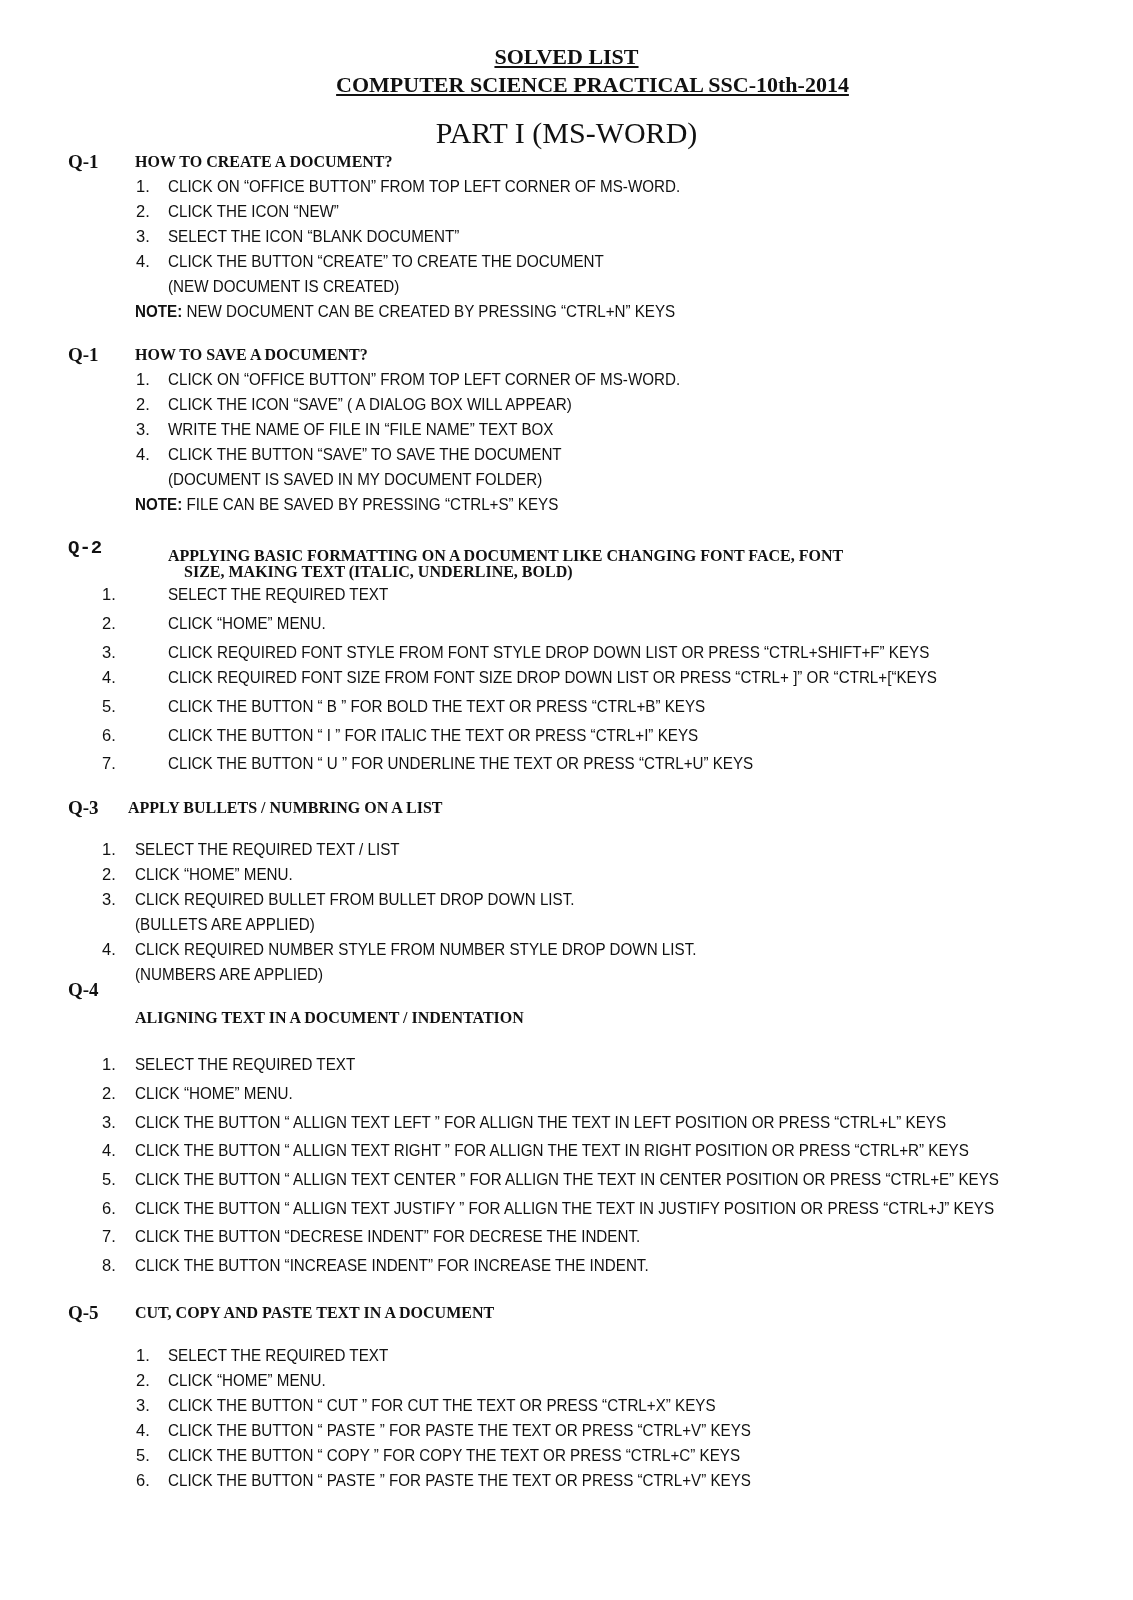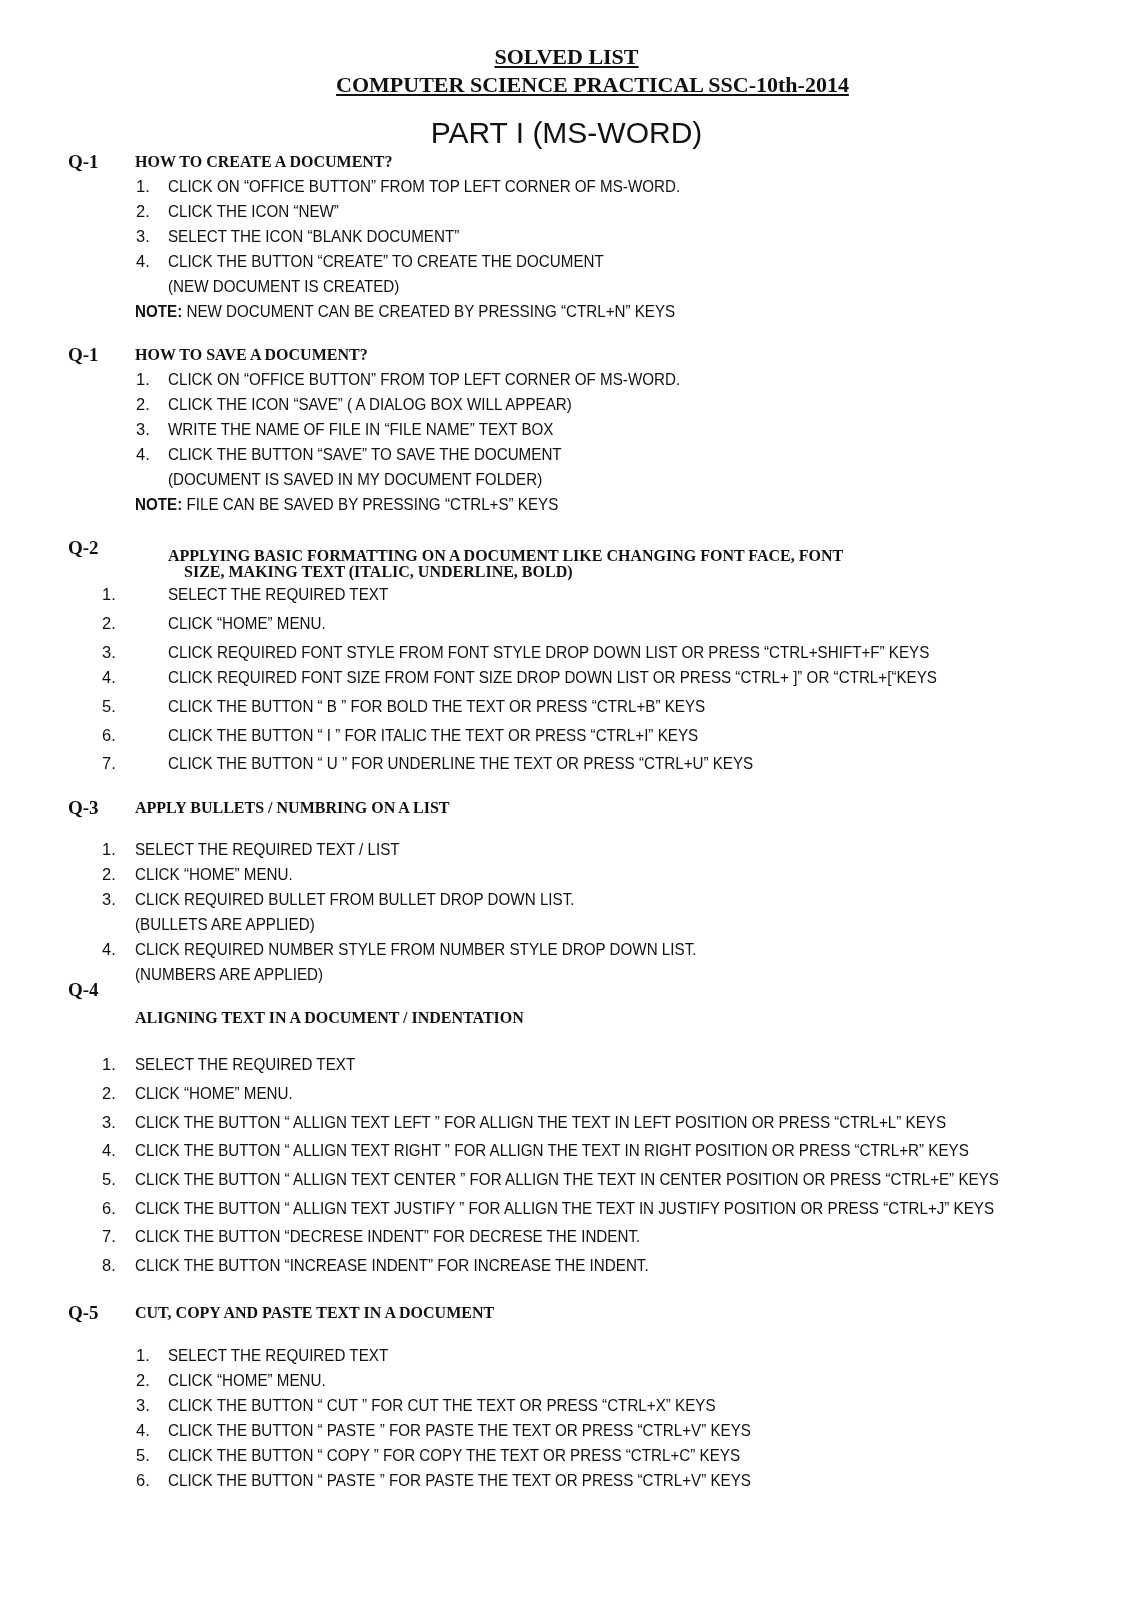--- a/index.html
+++ b/index.html
@@ -1,21 +1,21 @@
 <!DOCTYPE html>
 <html><head>
 <meta charset="utf-8">
 <style>
   html, body { margin: 0; padding: 0; background: #ffffff; }
   body { width: 1133px; height: 1600px; position: relative; overflow: hidden; color: #111; }
   .title { position: absolute; left: 0; width: 1133px; text-align: center;
            font-family: "Liberation Serif", serif; font-weight: bold; font-size: 22px;
            text-decoration: underline; line-height: 26px; }
   .part { position: absolute; left: 0; width: 1133px; text-align: center;
-          font-family: Liberation Sans, sans-serif; font-size: 30px; line-height: 34px; }
+          font-family: Liberation Serif, serif; font-size: 30px; line-height: 34px; }
   .qnum { position: absolute; font-family: "Liberation Serif", serif; font-weight: bold; font-size: 19px; line-height: 24px; }
   .qtitle { position: absolute; font-family: "Liberation Serif", serif; font-weight: bold; font-size: 16px; line-height: 24px; }
   .li { position: absolute; font-family: "Liberation Sans", sans-serif; font-size: 16.5px; line-height: 22px; white-space: nowrap;
         transform-origin: left center; transform: scaleX(0.92); }
   .num { position: absolute; font-family: "Liberation Sans", sans-serif; font-size: 16.5px; line-height: 22px; }
   .note-label { font-weight: bold; }
 </style>
 </head>
 <body>
 
@@ -51,42 +51,42 @@
   <div class="li" style="left:168px; top:418px;">WRITE THE NAME OF FILE IN “FILE NAME” TEXT BOX</div>
   <div class="num" style="left:136px; top:443px;">4.</div>
   <div class="li" style="left:168px; top:443px;">CLICK THE BUTTON “SAVE” TO SAVE THE DOCUMENT</div>
   <div class="li" style="left:168px; top:468px;">(DOCUMENT IS SAVED IN MY DOCUMENT FOLDER)</div>
   <div class="li" style="left:135px; top:493px;">
     <span class="note-label">NOTE:</span><span> FILE CAN BE SAVED BY PRESSING “CTRL+S” KEYS</span>
   </div>
 </div>
 
 <div>
-  <div class="qnum" style="left:68px; top:536px;">Q-2</div>
+  <div class="qnum" style="left:68px; top:536px;font-family:Liberation Mono, monospace;">Q-2</div>
   <div class="qtitle" style="left:168px; top:536px;margin-top:8px;">APPLYING BASIC FORMATTING ON A DOCUMENT LIKE CHANGING FONT FACE, FONT</div>
   <div class="qtitle" style="left:184px; top:560px;">SIZE, MAKING TEXT (ITALIC, UNDERLINE, BOLD)</div>
   <div class="num" style="left:102px; top:583px;">1.</div>
   <div class="li" style="left:168px; top:583px;">SELECT THE REQUIRED TEXT</div>
   <div class="num" style="left:102px; top:612px;">2.</div>
   <div class="li" style="left:168px; top:612px;">CLICK “HOME” MENU.</div>
   <div class="num" style="left:102px; top:641px;">3.</div>
   <div class="li" style="left:168px; top:641px;">CLICK REQUIRED FONT STYLE FROM FONT STYLE DROP DOWN LIST OR PRESS “CTRL+SHIFT+F” KEYS</div>
   <div class="num" style="left:102px; top:666px;">4.</div>
   <div class="li" style="left:168px; top:666px;">CLICK REQUIRED FONT SIZE FROM FONT SIZE DROP DOWN LIST OR PRESS “CTRL+ ]” OR “CTRL+[“KEYS</div>
   <div class="num" style="left:102px; top:695px;">5.</div>
   <div class="li" style="left:168px; top:695px;">CLICK THE BUTTON “ B ” FOR BOLD THE TEXT OR PRESS “CTRL+B” KEYS</div>
   <div class="num" style="left:102px; top:724px;">6.</div>
   <div class="li" style="left:168px; top:724px;">CLICK THE BUTTON “ I ” FOR ITALIC THE TEXT OR PRESS “CTRL+I” KEYS</div>
   <div class="num" style="left:102px; top:752px;">7.</div>
   <div class="li" style="left:168px; top:752px;">CLICK THE BUTTON “ U ” FOR UNDERLINE THE TEXT OR PRESS “CTRL+U” KEYS</div>
 </div>
 
 <div>
   <div class="qnum" style="left:68px; top:796px;">Q-3</div>
-  <div class="qtitle" style="left:135px; top:796px;">APPLY BULLETS / NUMBRING ON A LIST</div>
+  <div class="qtitle" style="left:128px; top:796px;">APPLY BULLETS / NUMBRING ON A LIST</div>
   <div class="num" style="left:102px; top:838px;">1.</div>
   <div class="li" style="left:135px; top:838px;">SELECT THE REQUIRED TEXT / LIST</div>
   <div class="num" style="left:102px; top:863px;">2.</div>
   <div class="li" style="left:135px; top:863px;">CLICK “HOME” MENU.</div>
   <div class="num" style="left:102px; top:888px;">3.</div>
   <div class="li" style="left:135px; top:888px;">CLICK REQUIRED BULLET FROM BULLET DROP DOWN LIST.</div>
   <div class="li" style="left:135px; top:913px;">(BULLETS ARE APPLIED)</div>
   <div class="num" style="left:102px; top:938px;">4.</div>
   <div class="li" style="left:135px; top:938px;">CLICK REQUIRED NUMBER STYLE FROM NUMBER STYLE DROP DOWN LIST.</div>
   <div class="li" style="left:135px; top:963px;">(NUMBERS ARE APPLIED)</div>

